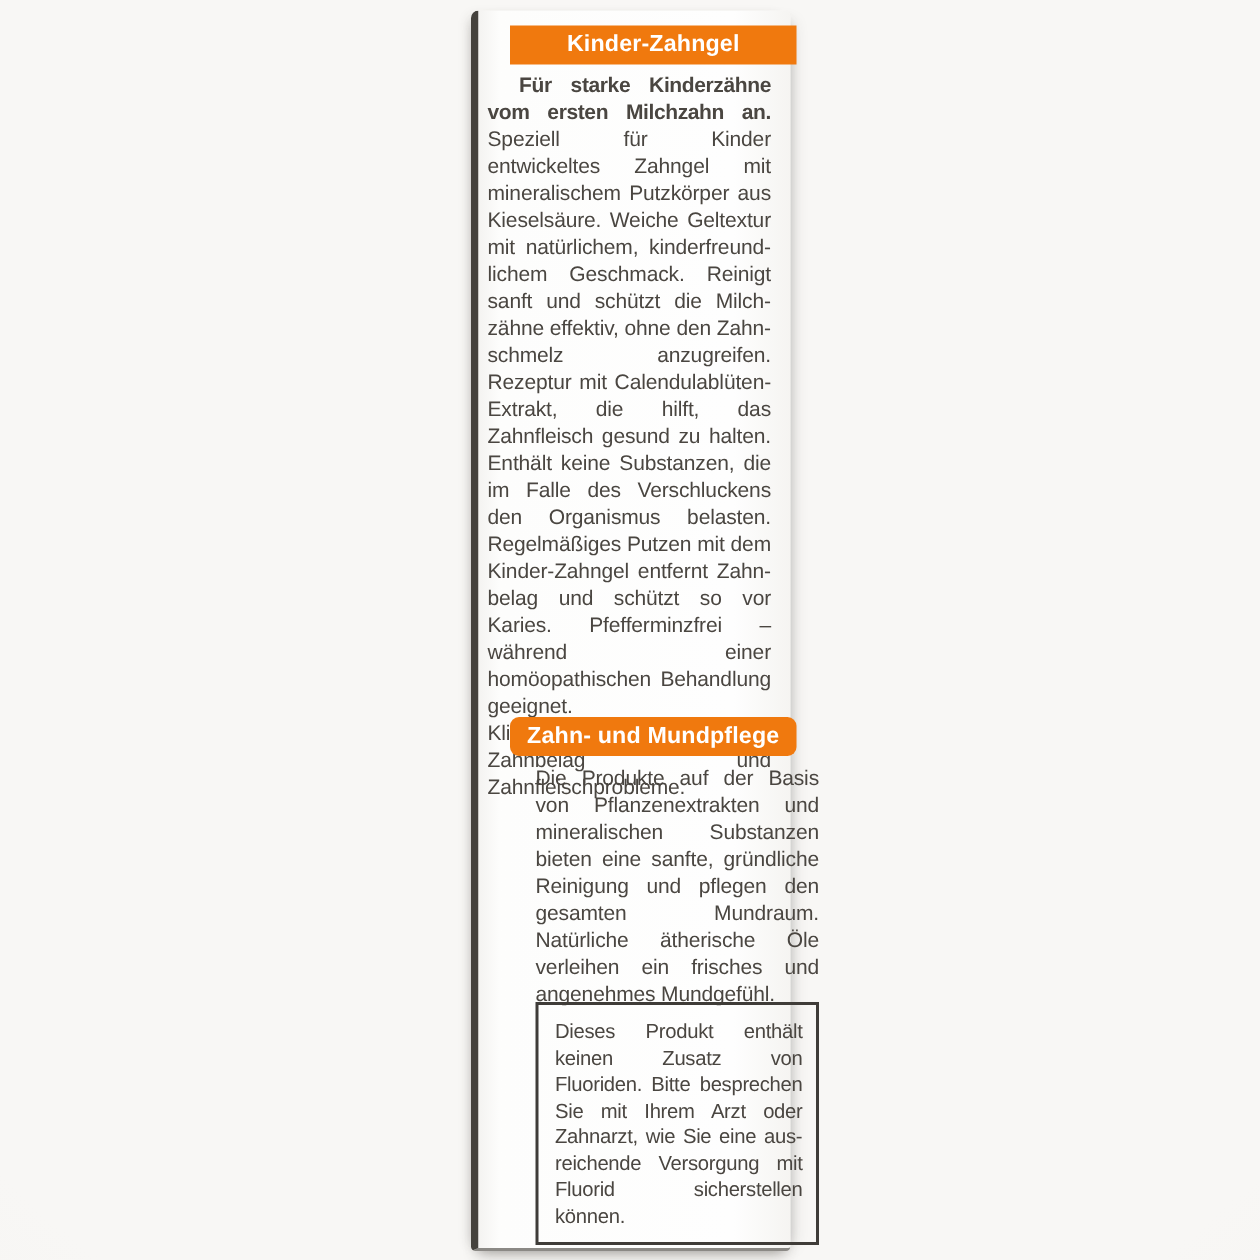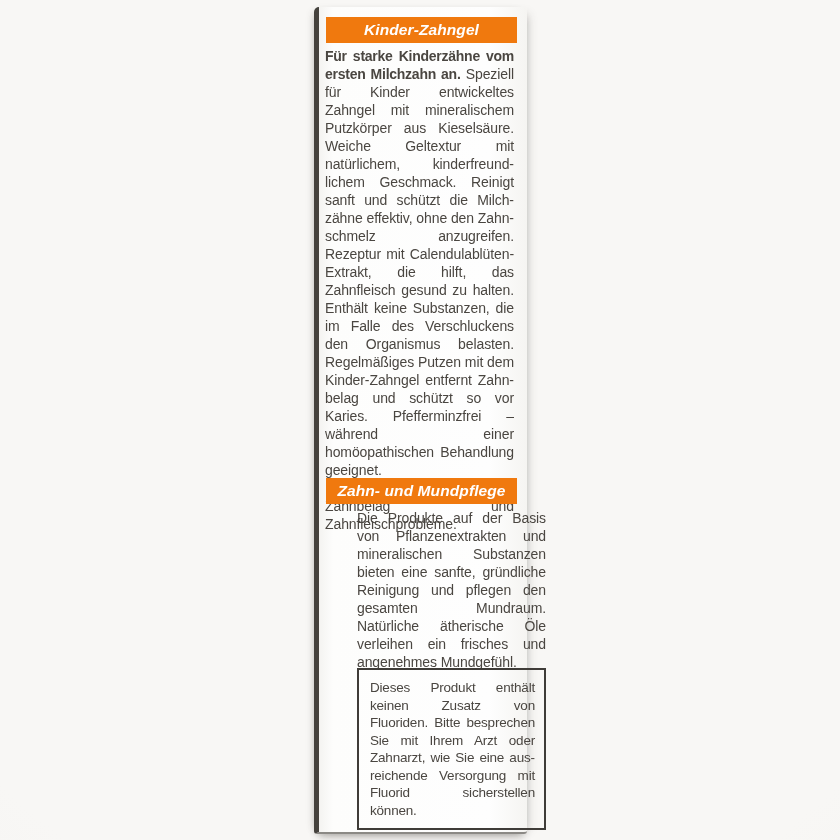--- a/index.html
+++ b/index.html
@@ -28,50 +28,50 @@
     border-left: 5px solid #45423d;
     border-bottom: 2px solid #8b8985;
     border-radius: 5px 4px 3px 3px;
     box-shadow:
       0 6px 9px -4px rgba(60, 55, 50, 0.38),
       6px 2px 10px -6px rgba(60, 55, 50, 0.25),
       -5px 0 8px -5px rgba(60, 55, 50, 0.22);
   }
   .hdr {
     position: absolute;
-    left: 7px;
+    left: 21px;
     width: 191px;
     height: 26px;
     background: var(--accent, #f0790e);
     color: #ffffff;
     font-size: 15.5px;
     font-weight: 700;
     line-height: 26px;
     text-align: center;
     letter-spacing: 0.1px;
-    font-style: italic;
   }
   .hdr1 { top: 10px; }
-  .hdr2 { top: 471px; }
+  .hdr2 { top: 471px; border-radius: 6px; }
   .txt {
     position: absolute;
     left: 6px;
     width: 189px;
     color: var(--ink, #4a4641);
     font-size: 14px;
     line-height: 18px;
     letter-spacing: -0.1px;
   }
   .txt p {
     margin: 0;
     text-align: justify;
   }
   .txt p strong {
     font-weight: 700;
     letter-spacing: -0.25px;
+    margin-left: 21px;
   }
   .body1 { top: 40px; }
   .body2 { top: 502px; margin-left: 32px; }
   .fluoride-box {
     position: absolute;
     left: 5px;
     top: 661px;
     width: 189px;
     box-sizing: border-box;
     border: 2px solid var(--box-border, #3f3c38);

